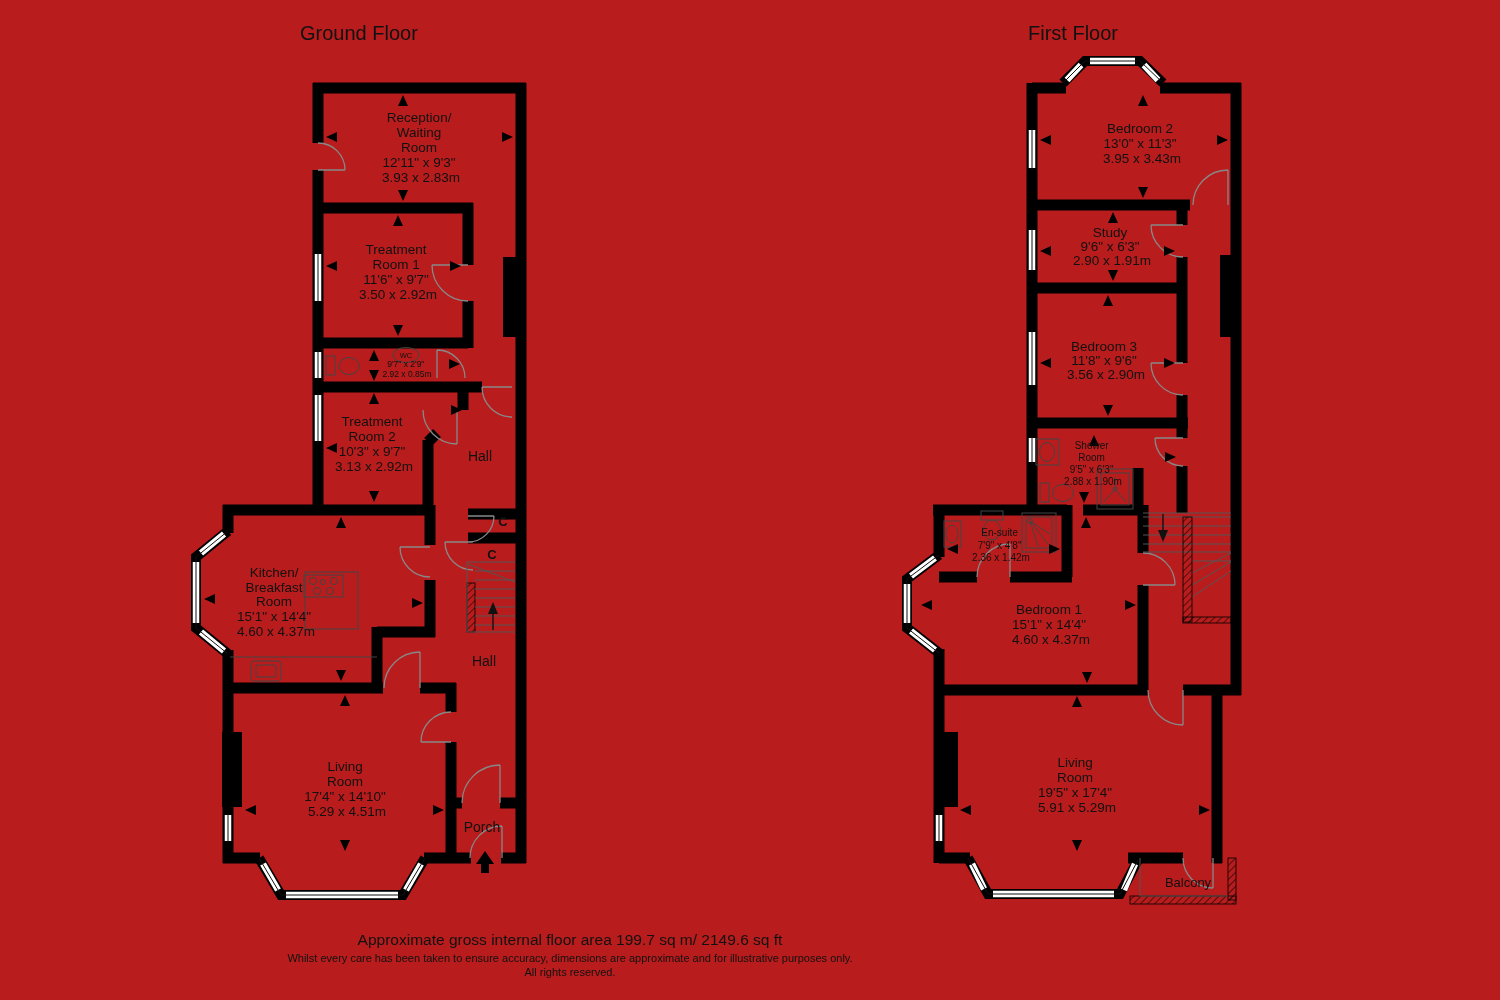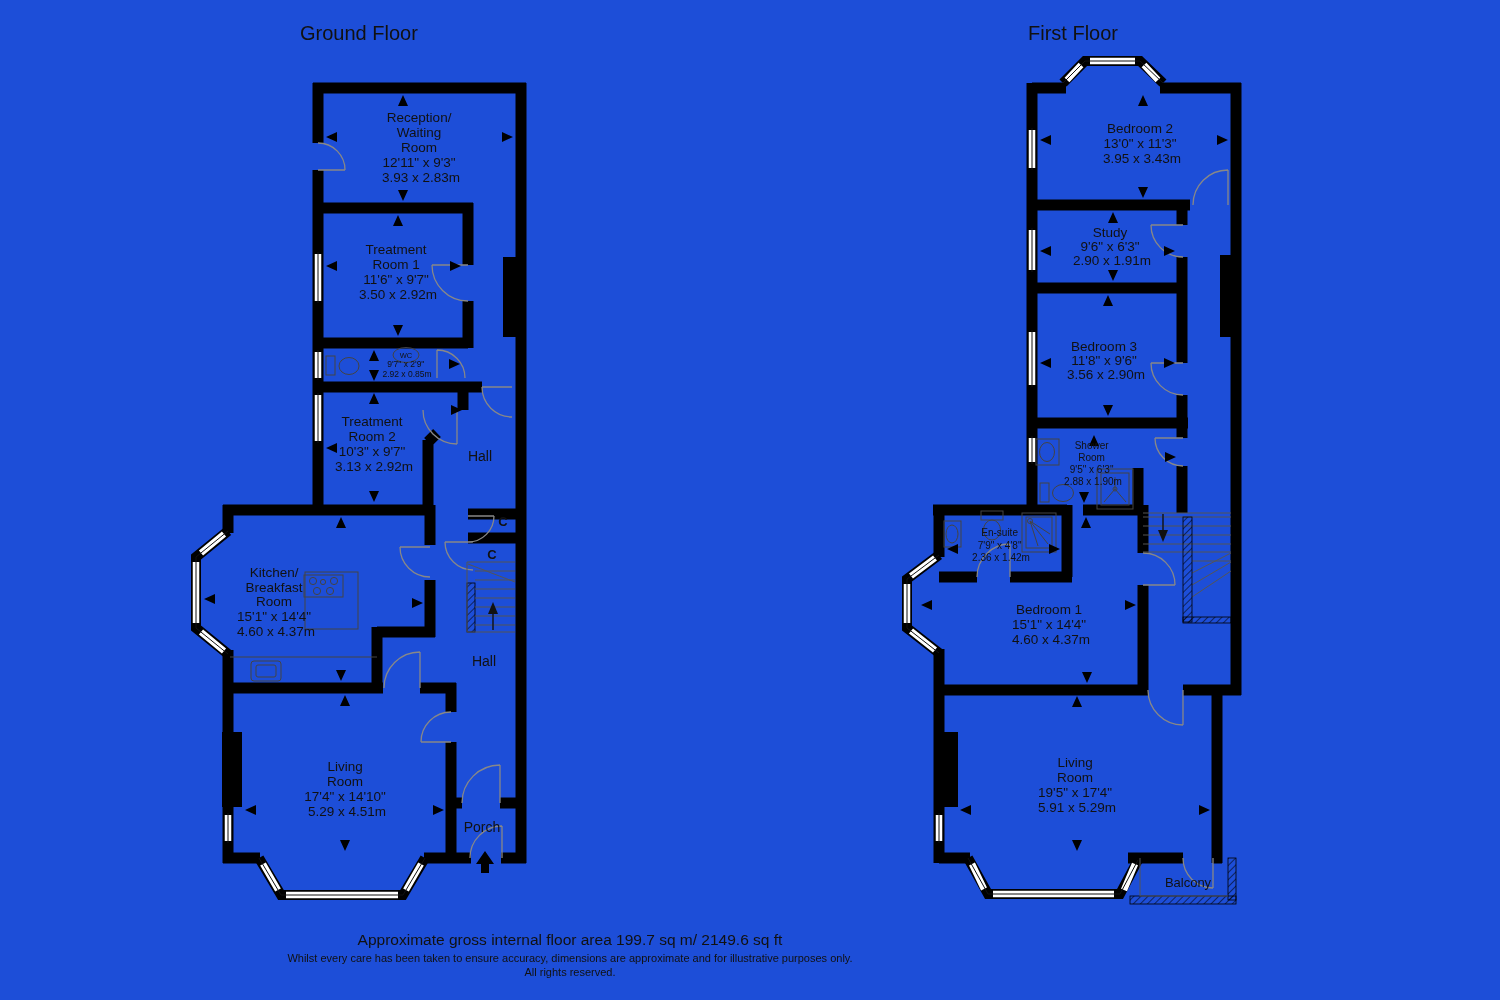--- a/index.html
+++ b/index.html
@@ -1,16 +1,16 @@
 <!DOCTYPE html>
 <html><head>
 <meta charset="utf-8">
 <style>
   html,body{margin:0;padding:0;background:#ffffff;}
-  .frame{position:relative;width:1500px;height:1000px;background:#1d4ed8;overflow:hidden;
+  .frame{position:relative;width:1500px;height:1000px;background:#b91c1c;overflow:hidden;
          font-family:"Liberation Sans", sans-serif;}
   svg{position:absolute;left:0;top:0;}
   text{fill:#111;}
   .t-title{font-size:20px;}
   .t-room{font-size:13.5px;text-anchor:middle;}
   .t-hall{font-size:14px;text-anchor:middle;}
   .t-small{font-size:10px;text-anchor:middle;}
   .t-tiny{font-size:8.5px;text-anchor:middle;}
   .t-wc{font-size:7.5px;text-anchor:middle;}
   .t-c{font-size:13px;text-anchor:middle;font-weight:bold;}

